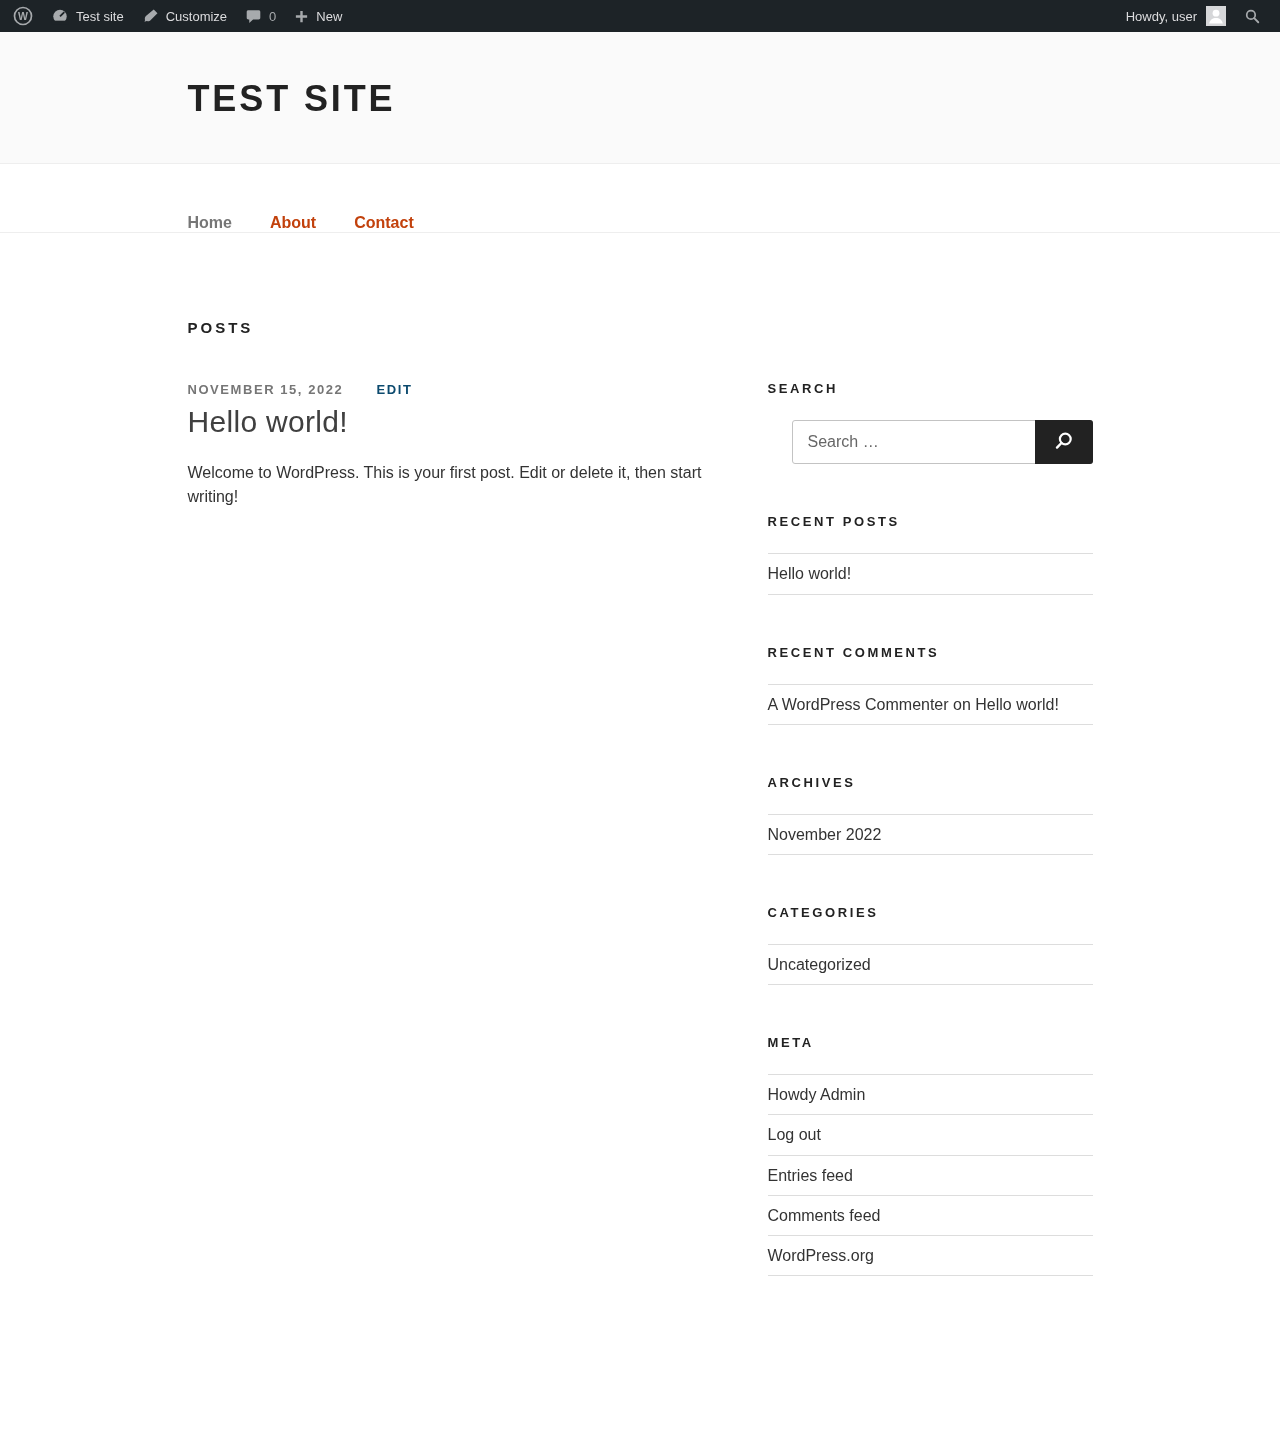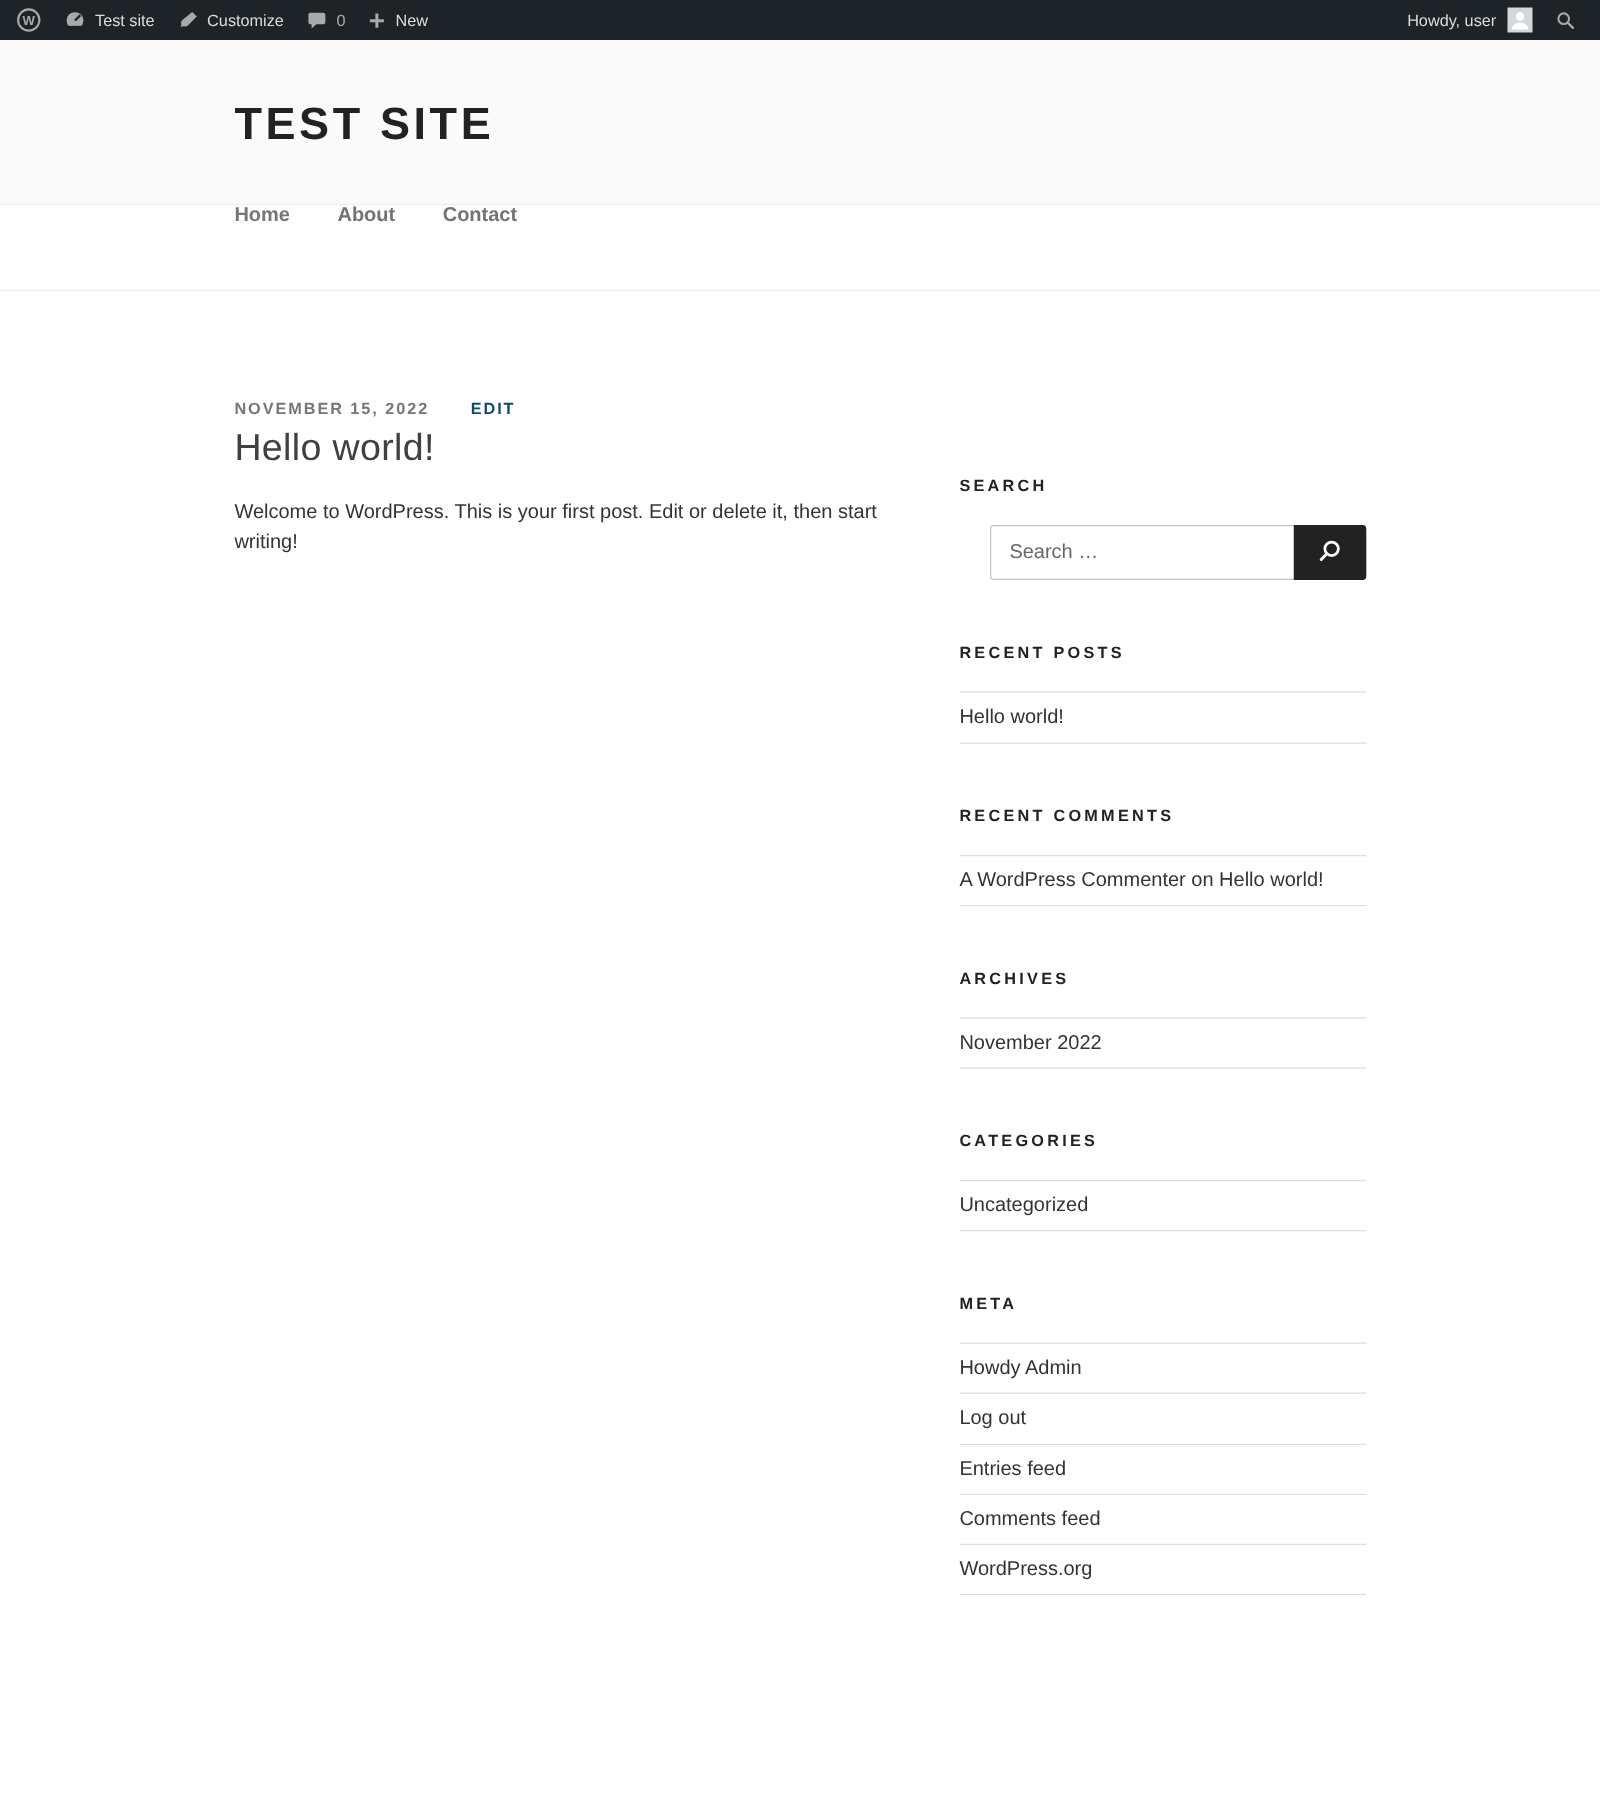--- a/index.html
+++ b/index.html
@@ -18,22 +18,22 @@
   .ab-count { color:#a7aaad; }
   .ab-avatar { width:20px; height:20px; background:#d6d7d9; display:inline-flex; align-items:flex-end; justify-content:center; overflow:hidden; margin-left:2px; }
 
   
   .site-header { background:#fafafa; padding:46px 0 44px; }
   .site-title { font-size:36px; font-weight:800; letter-spacing:.08em; color:#222; line-height:1.15; }
   .site-tagline { color:#666; margin-top:10px; font-size:16px; }
 
   
   .top-nav { background:#fff; border-top:1px solid #eee; border-bottom:1px solid #eee; }
-  .top-nav .wrap { display:flex; align-items:flex-start; height:68px; }
-  .nav-item { font-weight:700; color:#737373; margin-right:38px; }
+  .top-nav .wrap { display:flex; align-items:flex-end; height:68px; }
+  .nav-item { font-weight:700; color:#c2410c; margin-right:38px; }
   .nav-item.current { color:#767676; }
 
   
   .content { display:flex; justify-content:space-between; align-items:flex-start; padding:86px 0 102px; }
   .main-col { width:525px; }
   .sidebar { width:325px; margin-top:62px; }
 
   .section-title { font-size:15px; font-weight:800; letter-spacing:.2em; color:#222; margin-bottom:46px; }
   .entry-meta { font-size:13px; font-weight:700; letter-spacing:.12em; }
   .posted-on { color:#767676; margin-right:28px; }
@@ -135,20 +135,21 @@
   <div class="wrap">
     <a class="nav-item current">Home</a>
     <a class="nav-item">About</a>
     <a class="nav-item">Contact</a>
   </div>
 </nav>
 
 <div class="wrap content">
 
   <main class="main-col">
+    <h2 class="section-title">POSTS</h2>
     <article>
       <div class="entry-meta">
         <a class="posted-on">NOVEMBER 15, 2022</a>
         <a class="edit-link">EDIT</a>
       </div>
       <h3 class="entry-title"><a>Hello world!</a></h3>
       <p class="entry-body">Welcome to WordPress. This is your first post. Edit or delete it, then start writing!</p>
     </article>
   </main>
 

